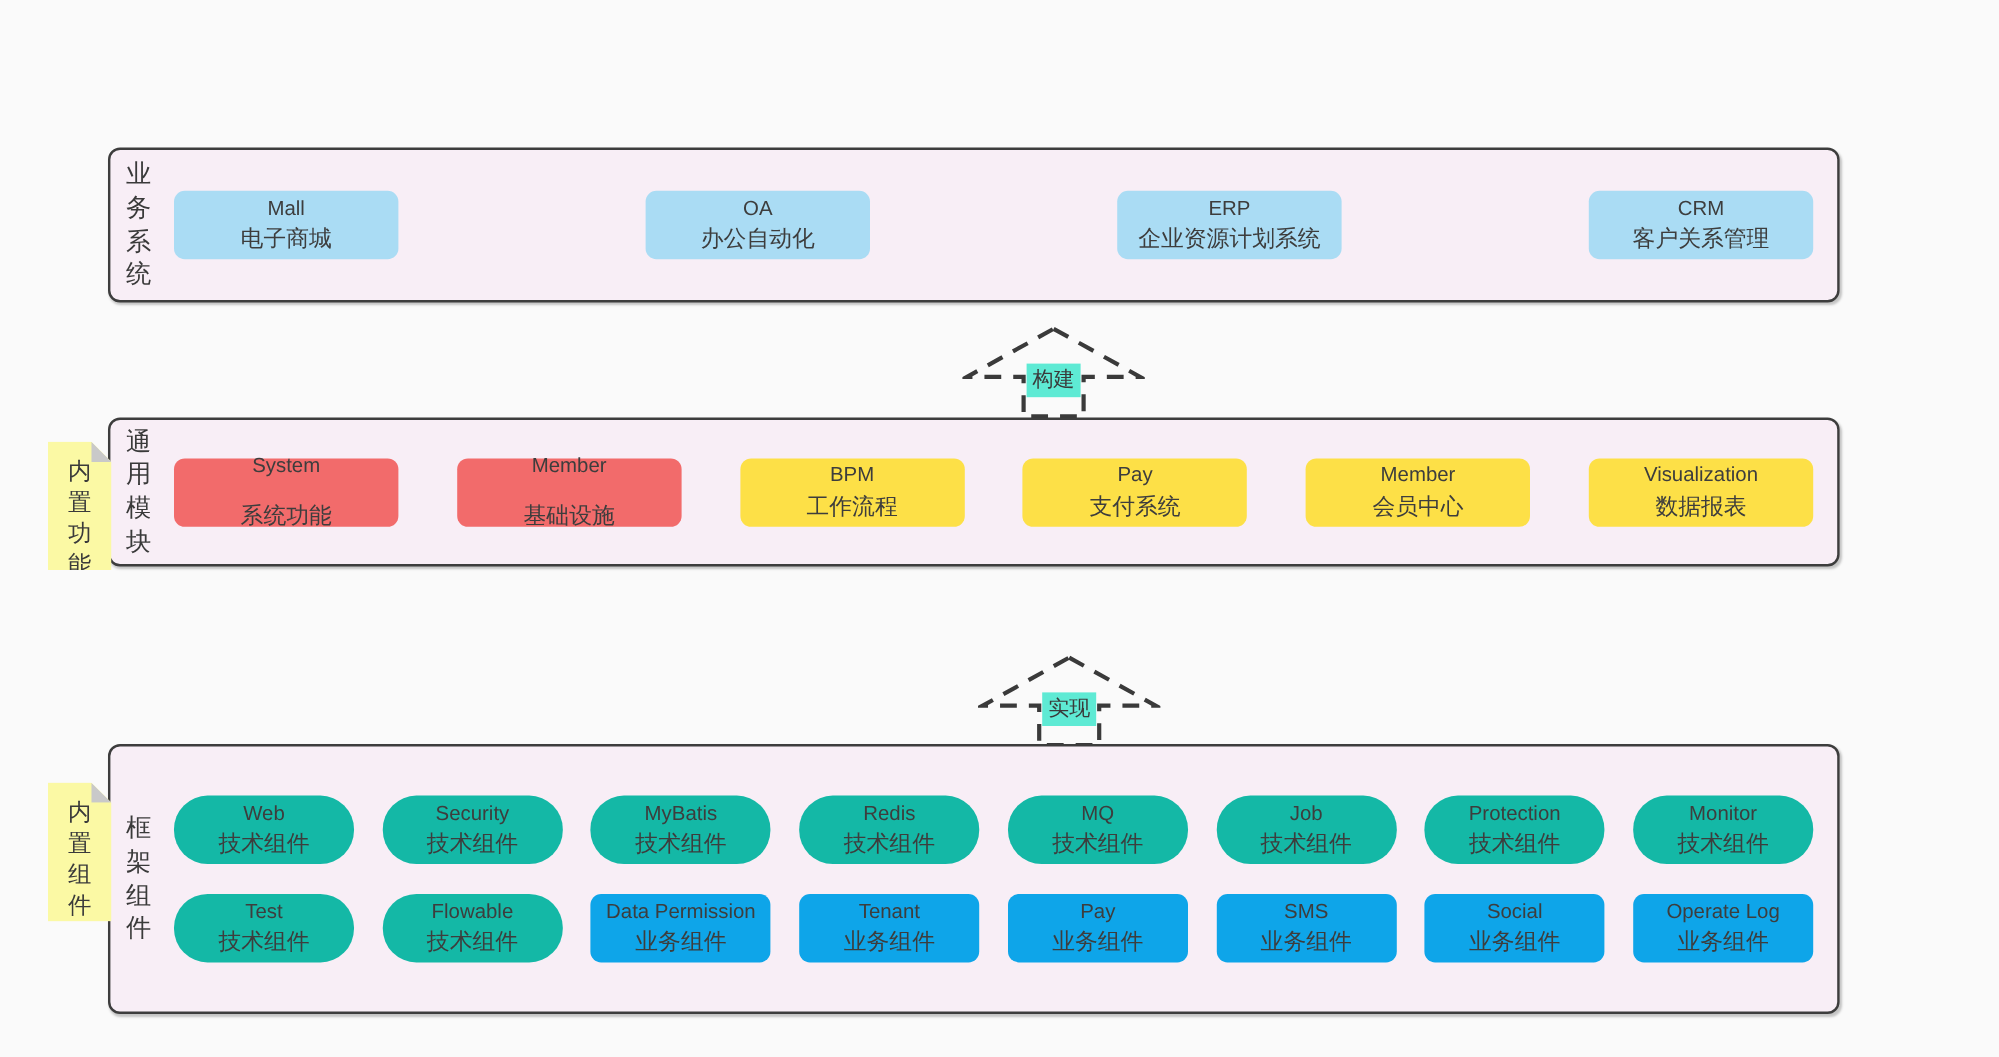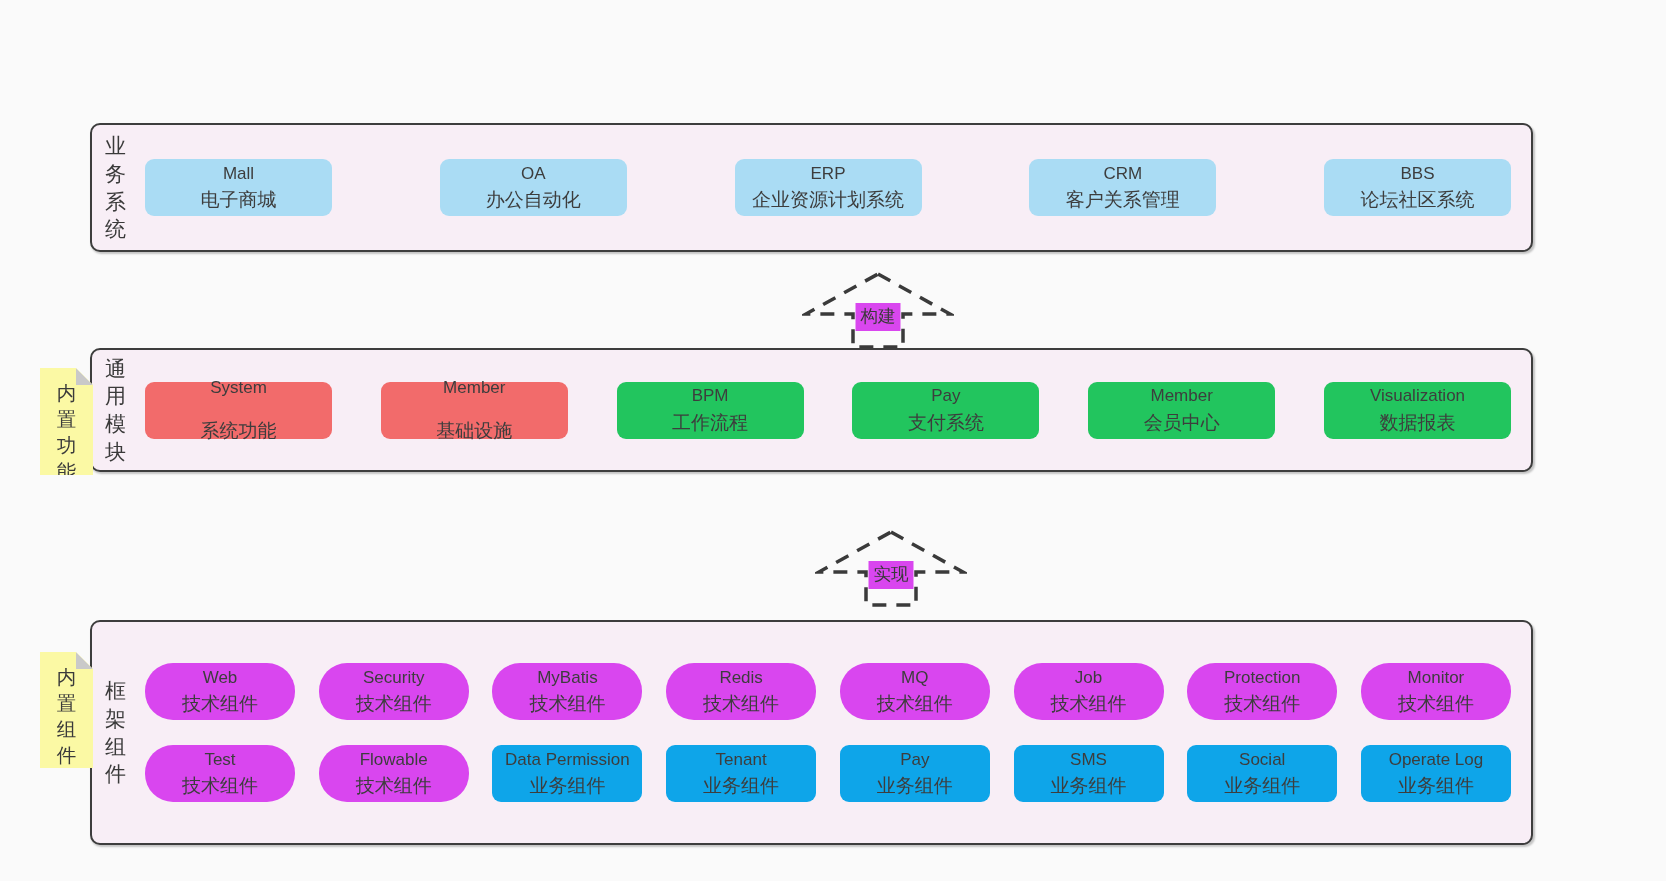--- a/index.html
+++ b/index.html
@@ -60,41 +60,41 @@
     align-items: center;
     text-align: center;
     font-size: 17px;
     line-height: 1.5;
     padding: 2px 4px;
   }
   .w6 { width: 187px; }   
   .w8 { width: 150px; }   
   .blue        { background: #aadcf4; }
   .red         { background: #f26b6b; gap: 16px; }
-  .pink        { background: #22c55e; }
-  .green       { background: #d946ef; border-radius: 28px; }
+  .pink        { background: #fde047; }
+  .green       { background: #14b8a6; border-radius: 28px; }
   .light-green { background: #0ea5e9; }
   .box .cn { font-size: 19px; }
 
   
   .arrow {
     position: absolute;
     width: 152px;
     height: 80px;
     z-index: 0;
   }
   .arrow-1 { left: 802px; top: 270px; }
-  .arrow-2 { left: 815px; top: 528px; }
+  .arrow-2 { left: 815px; top: 544px; }
   .arrow svg { position: absolute; left: 0; top: 0; }
   .arrow-label {
     position: absolute;
     top: 33px;
     left: 50%;
     transform: translateX(-50%);
-    background: #d946ef;
+    background: #5eead4;
     padding: 1px 5px 3px 5px;
     font-size: 17.5px;
     color: #3a3a3a;
     white-space: nowrap;
   }
 
   
   .note {
     position: absolute;
     left: 40px;
@@ -144,24 +144,20 @@
           <span>OA</span>
           <span class="cn">办公自动化</span>
         </div>
         <div class="box w6 blue">
           <span>ERP</span>
           <span class="cn">企业资源计划系统</span>
         </div>
         <div class="box w6 blue">
           <span>CRM</span>
           <span class="cn">客户关系管理</span>
-        </div>
-        <div class="box w6 blue">
-          <span>BBS</span>
-          <span class="cn">论坛社区系统</span>
         </div>
       </div>
     </div>
   </div>
 
   <div class="arrow arrow-1">
     <svg width="152" height="80" viewBox="0 0 152 80">
       <polygon points="76,4 148,44 101,44 101,77 51,77 51,44 4,44" fill="none" stroke="#3a3a3a" stroke-width="3.5" stroke-dasharray="14 10"></polygon>
     </svg>
     <span class="arrow-label">构建</span>

